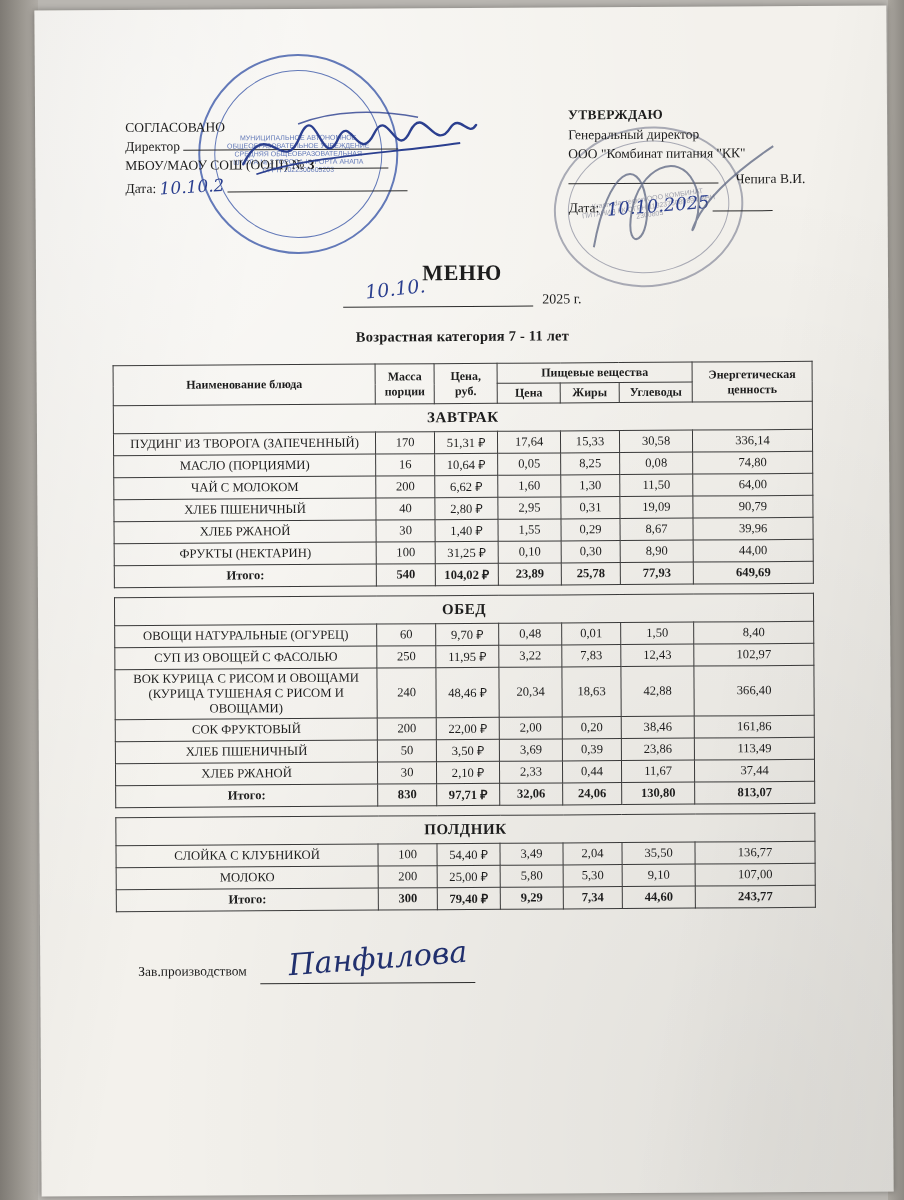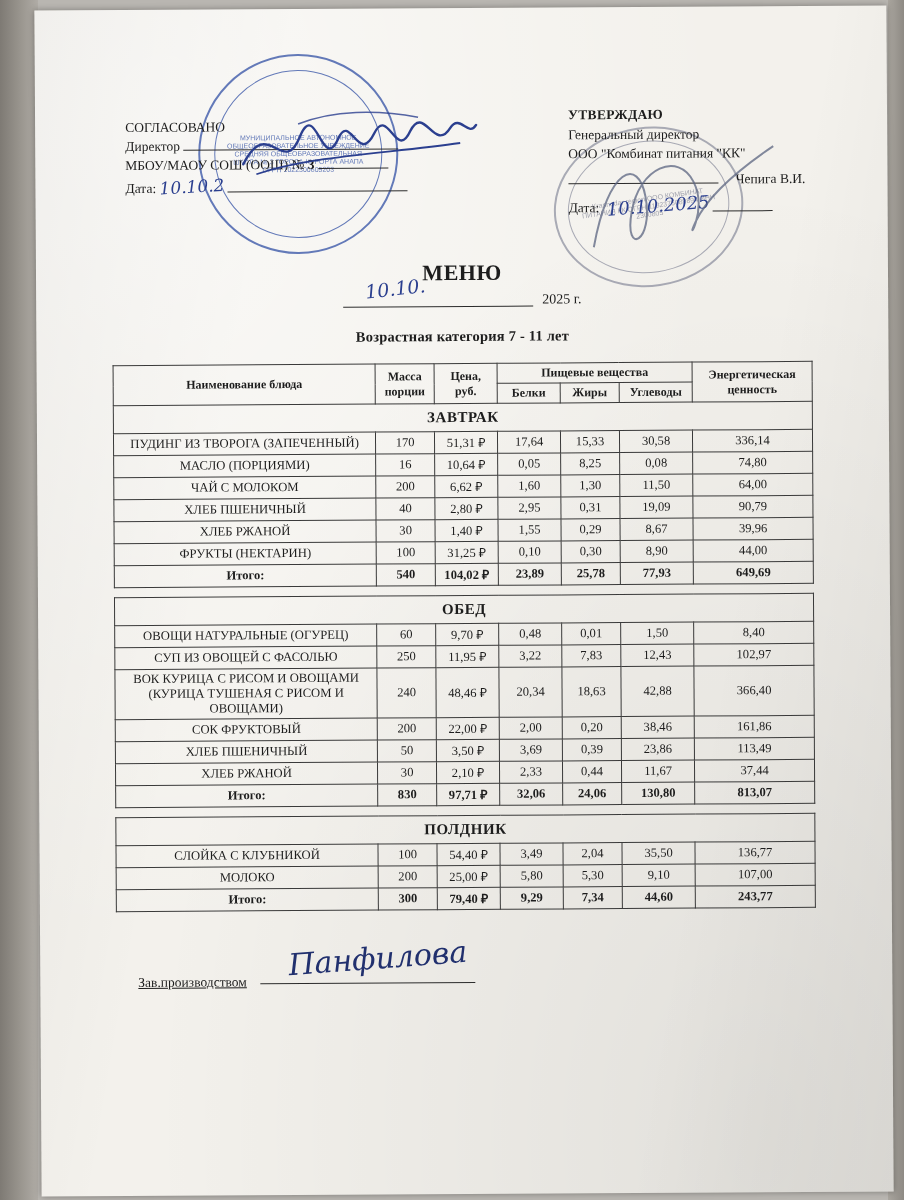--- a/index.html
+++ b/index.html
@@ -113,21 +113,21 @@
     background: transparent;
   }
   table.menu th { font-weight:bold; font-size:12px; }
   td.dish { text-align:left; padding-left:6px; font-size:12.7px; }
   tr.section td { font-weight:bold; font-size:15px; letter-spacing:.6px; height:28px; }
   tr.total td { font-weight:bold; }
   td.total-lbl { text-align:right; font-weight:bold; padding-right:8px; }
   td.spacer { border-left:1px solid #3a3a3a; border-right:1px solid #3a3a3a; border-top:none; border-bottom:none; height:10px;}
 
   .foot { margin: 28px 0 0 70px; font-size:13.5px; position:relative; height:60px;}
-  .foot .lbl { position:absolute; left:0; top:35px;text-decoration:underline;}
+  .foot .lbl { position:absolute; left:0; top:24px;}
   .foot .ul { position:absolute; left:122px; top:44px; width:215px; border-bottom:1px solid #2b2b2b;}
   .foot .sig { position:absolute; left:150px; top:2px; transform:rotate(-4deg); }
 </style>
 </head>
 <body>
 
 <div id="leftedge"></div>
 <div id="rightedge"></div>
 
 <div id="paper">
@@ -212,21 +212,21 @@
             <div>Цена,</div>
             <div>руб.</div>
           </th>
           <th colspan="3">Пищевые вещества</th>
           <th rowspan="2" style="width:118px">
             <div>Энергетическая</div>
             <div>ценность</div>
           </th>
         </tr>
         <tr>
-          <th style="width:62px">Белки</th>
+          <th style="width:62px">Цена</th>
           <th style="width:58px">Жиры</th>
           <th style="width:72px">Углеводы</th>
         </tr>
       </thead>
       <tbody id="menu-body">
           <tr class="section">
             <td colspan="7">ЗАВТРАК</td>
           </tr>
           <tr>
             <td class="dish">ПУДИНГ ИЗ ТВОРОГА (ЗАПЕЧЕННЫЙ)</td>

